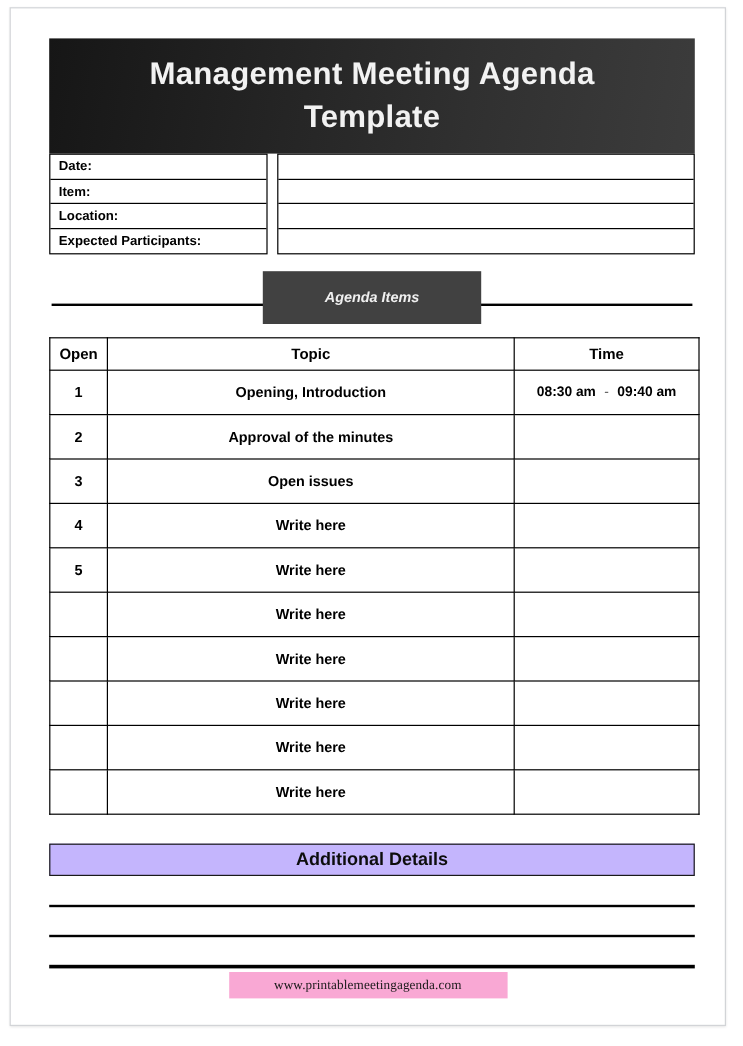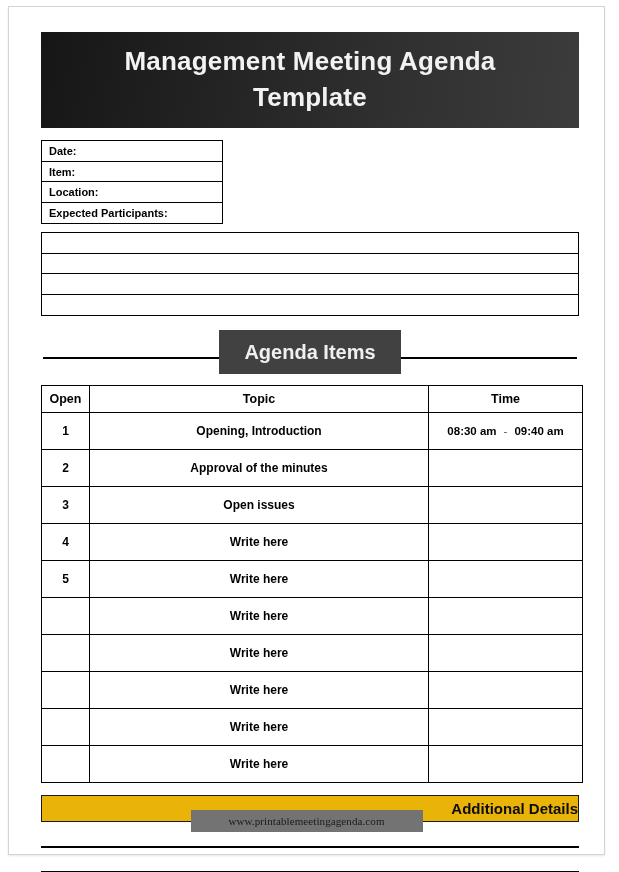--- a/index.html
+++ b/index.html
@@ -49,24 +49,22 @@
     color: #f2f2f2;
     font-size: 26px;
     font-weight: bold;
     line-height: 1.38;
     text-align: center;
     letter-spacing: 0.2px;
   }
 
   
   .meta-block {
-    margin-top: 12px;
     display: flex;
     gap: 8px;
-    flex-direction: column;
   }
   .meta-labels {
     width: 182px;
     border: 1.6px solid #000000;
     box-sizing: border-box;
   }
   .meta-values {
     flex: 1;
     border: 1.6px solid #000000;
     box-sizing: border-box;
@@ -111,22 +109,23 @@
     top: 0;
     width: 182px;
     height: 44px;
     background: #414141;
     display: flex;
     align-items: center;
     justify-content: center;
   }
   .section-banner-text {
     color: #f0f0f0;
-    font-size: 20px;
-    font-weight: bold;
+    font-size: 12px;
+    font-weight: bold;
+    font-style: italic;
   }
 
   
   .agenda-table {
     margin-top: 9px;
     width: 538px;
     border-collapse: collapse;
     table-layout: fixed;
   }
   .agenda-table th,
@@ -154,29 +153,29 @@
     justify-content: center;
     gap: 7px;
     font-size: 11.5px;
     font-weight: bold;
     white-space: nowrap;
   }
   .time-dash { font-weight: normal; color: #555; }
 
   
   .details-banner {
-    margin-top: 12px;
+    margin-top: 24px;
     width: 538px;
     height: 27px;
-    background: #eab308;
+    background: #c4b5fd;
     border: 1.4px solid #1a1a1a;
     box-sizing: border-box;
     display: flex;
     align-items: center;
-    justify-content: flex-end;
+    justify-content: center;
   }
   .details-banner-text {
     font-size: 15px;
     font-weight: bold;
     color: #0d0d0d;
   }
   .write-lines {
     margin-top: 24px;
   }
   .write-line {
@@ -186,21 +185,21 @@
   }
 
   
   .footer-band {
     position: absolute;
     left: 50%;
     transform: translateX(-50%);
     bottom: 22px;
     width: 232px;
     height: 22px;
-    background: #737373;
+    background: #f9a8d4;
     display: flex;
     align-items: center;
     justify-content: center;
   }
   .footer-text {
     font-family: "Liberation Serif", serif;
     font-size: 11px;
     color: #1a1a1a;
     letter-spacing: 0.1px;
   }

